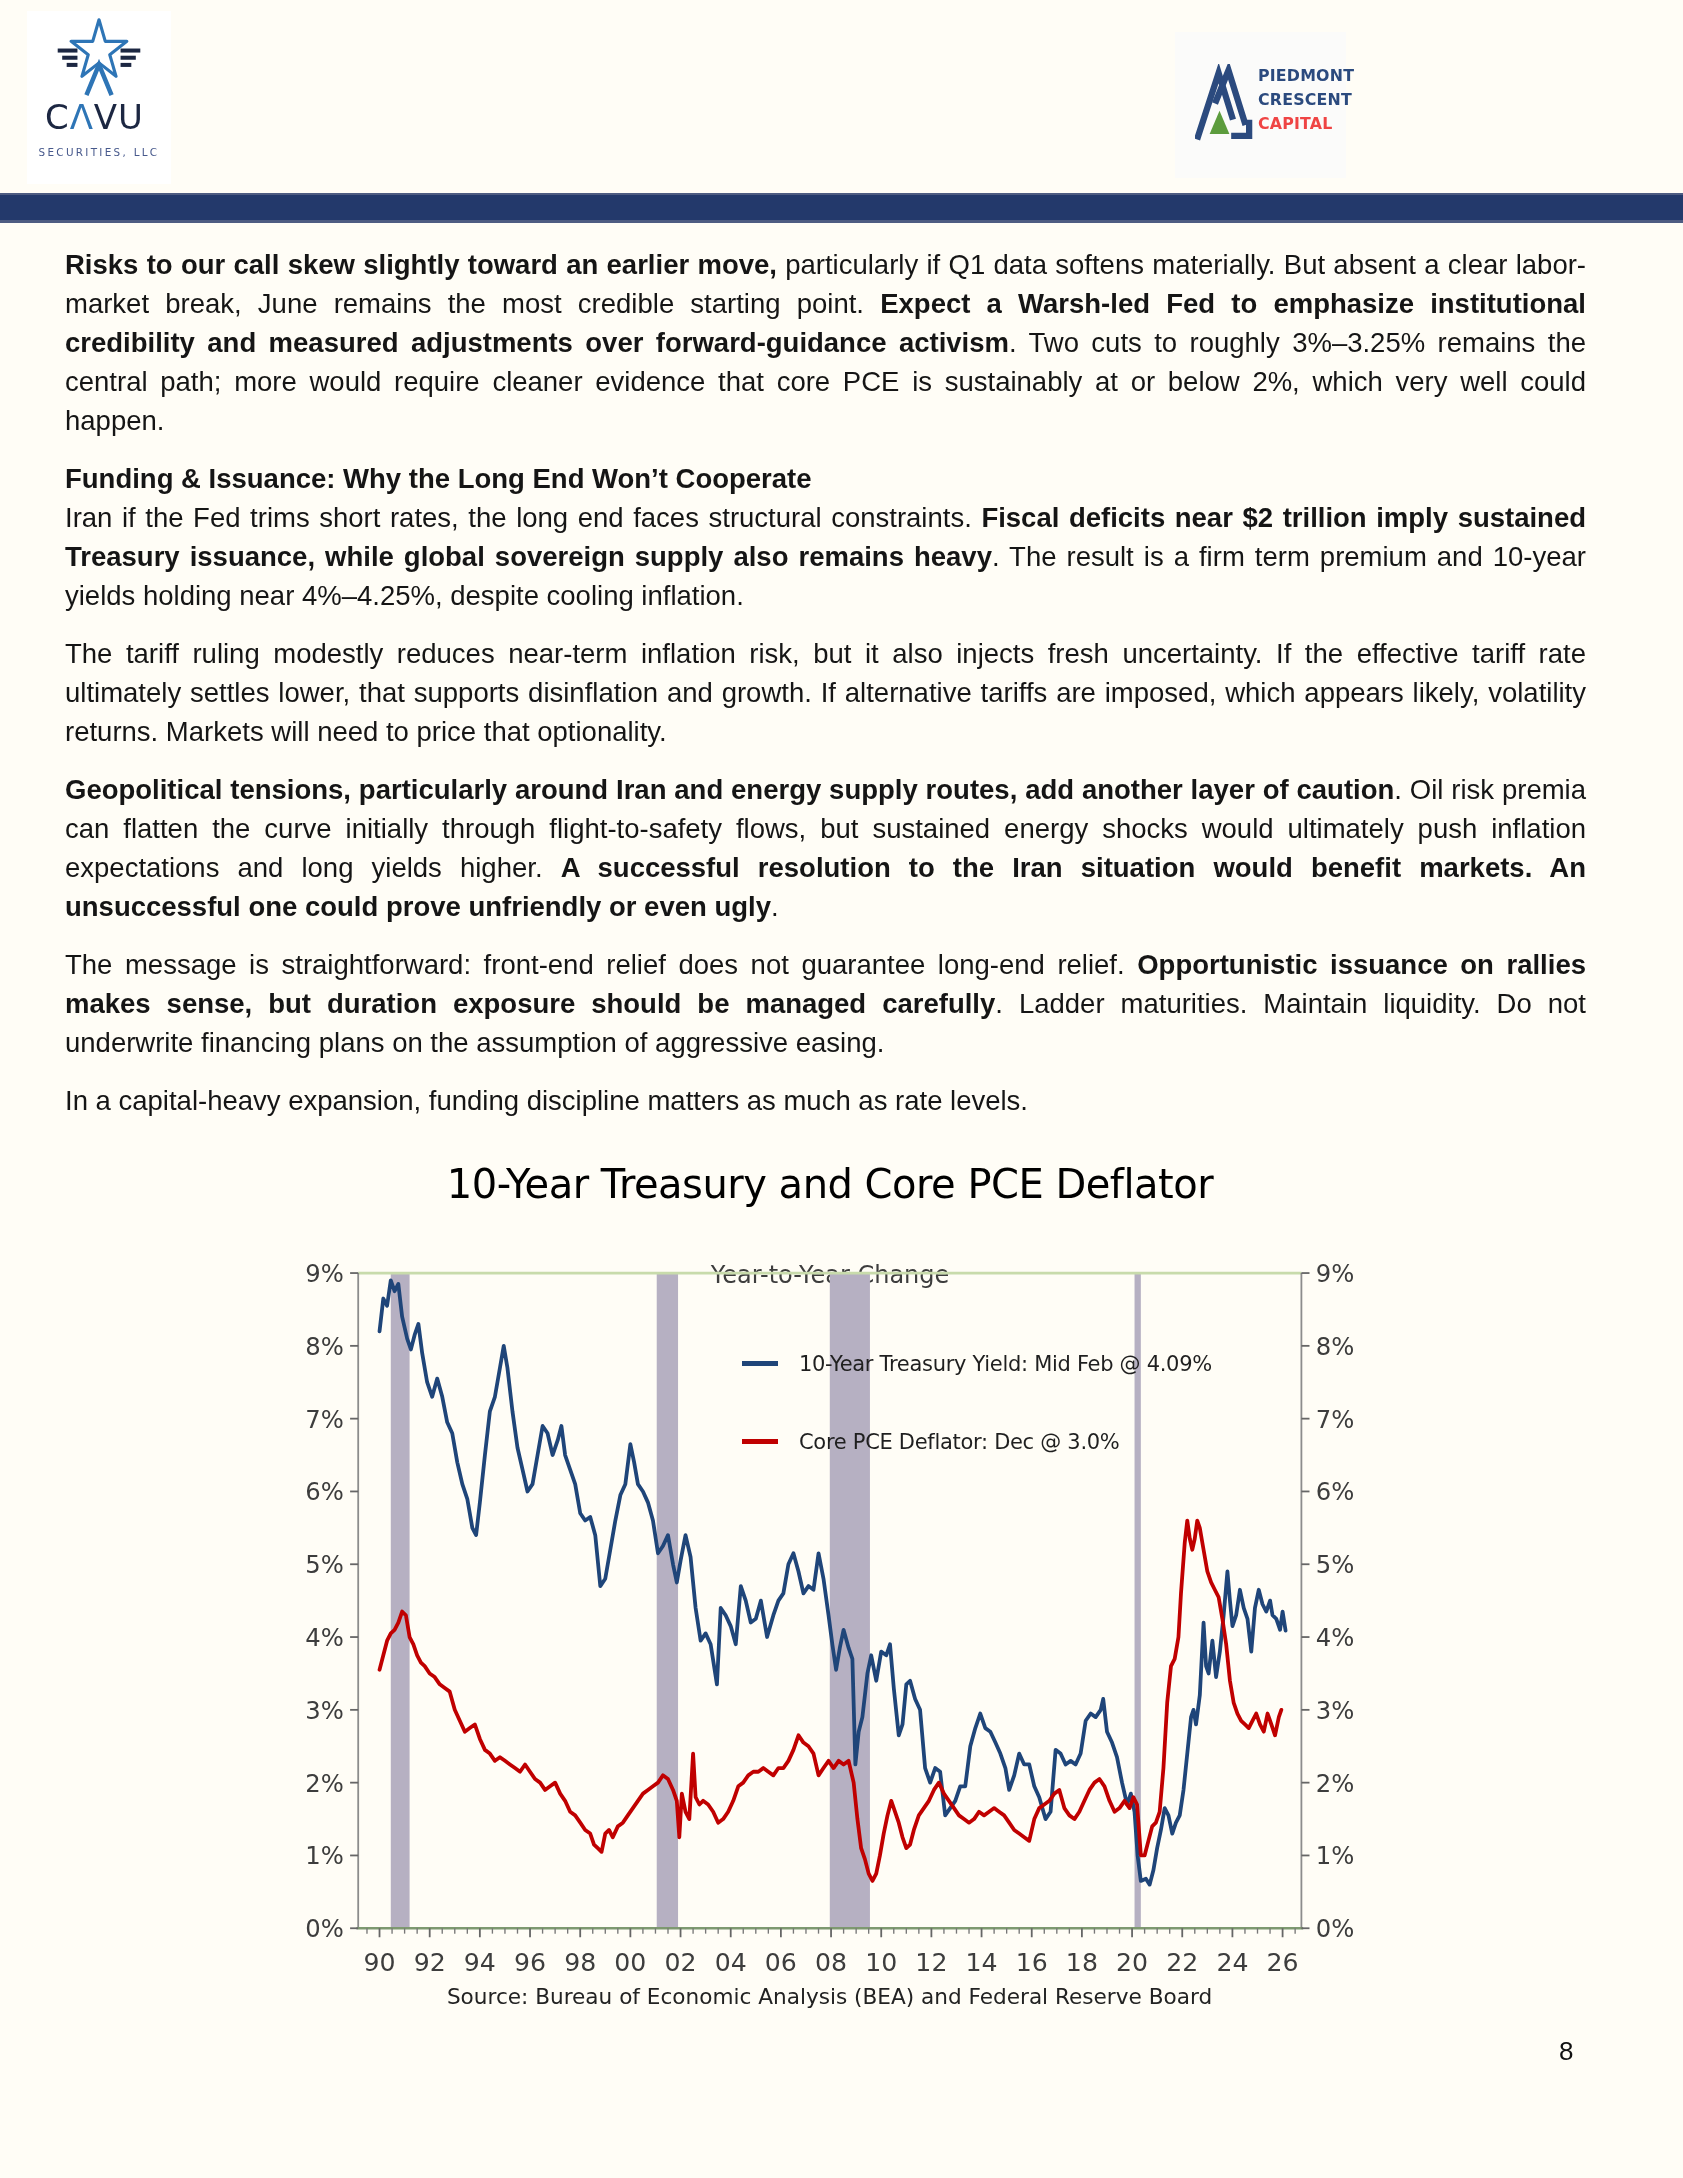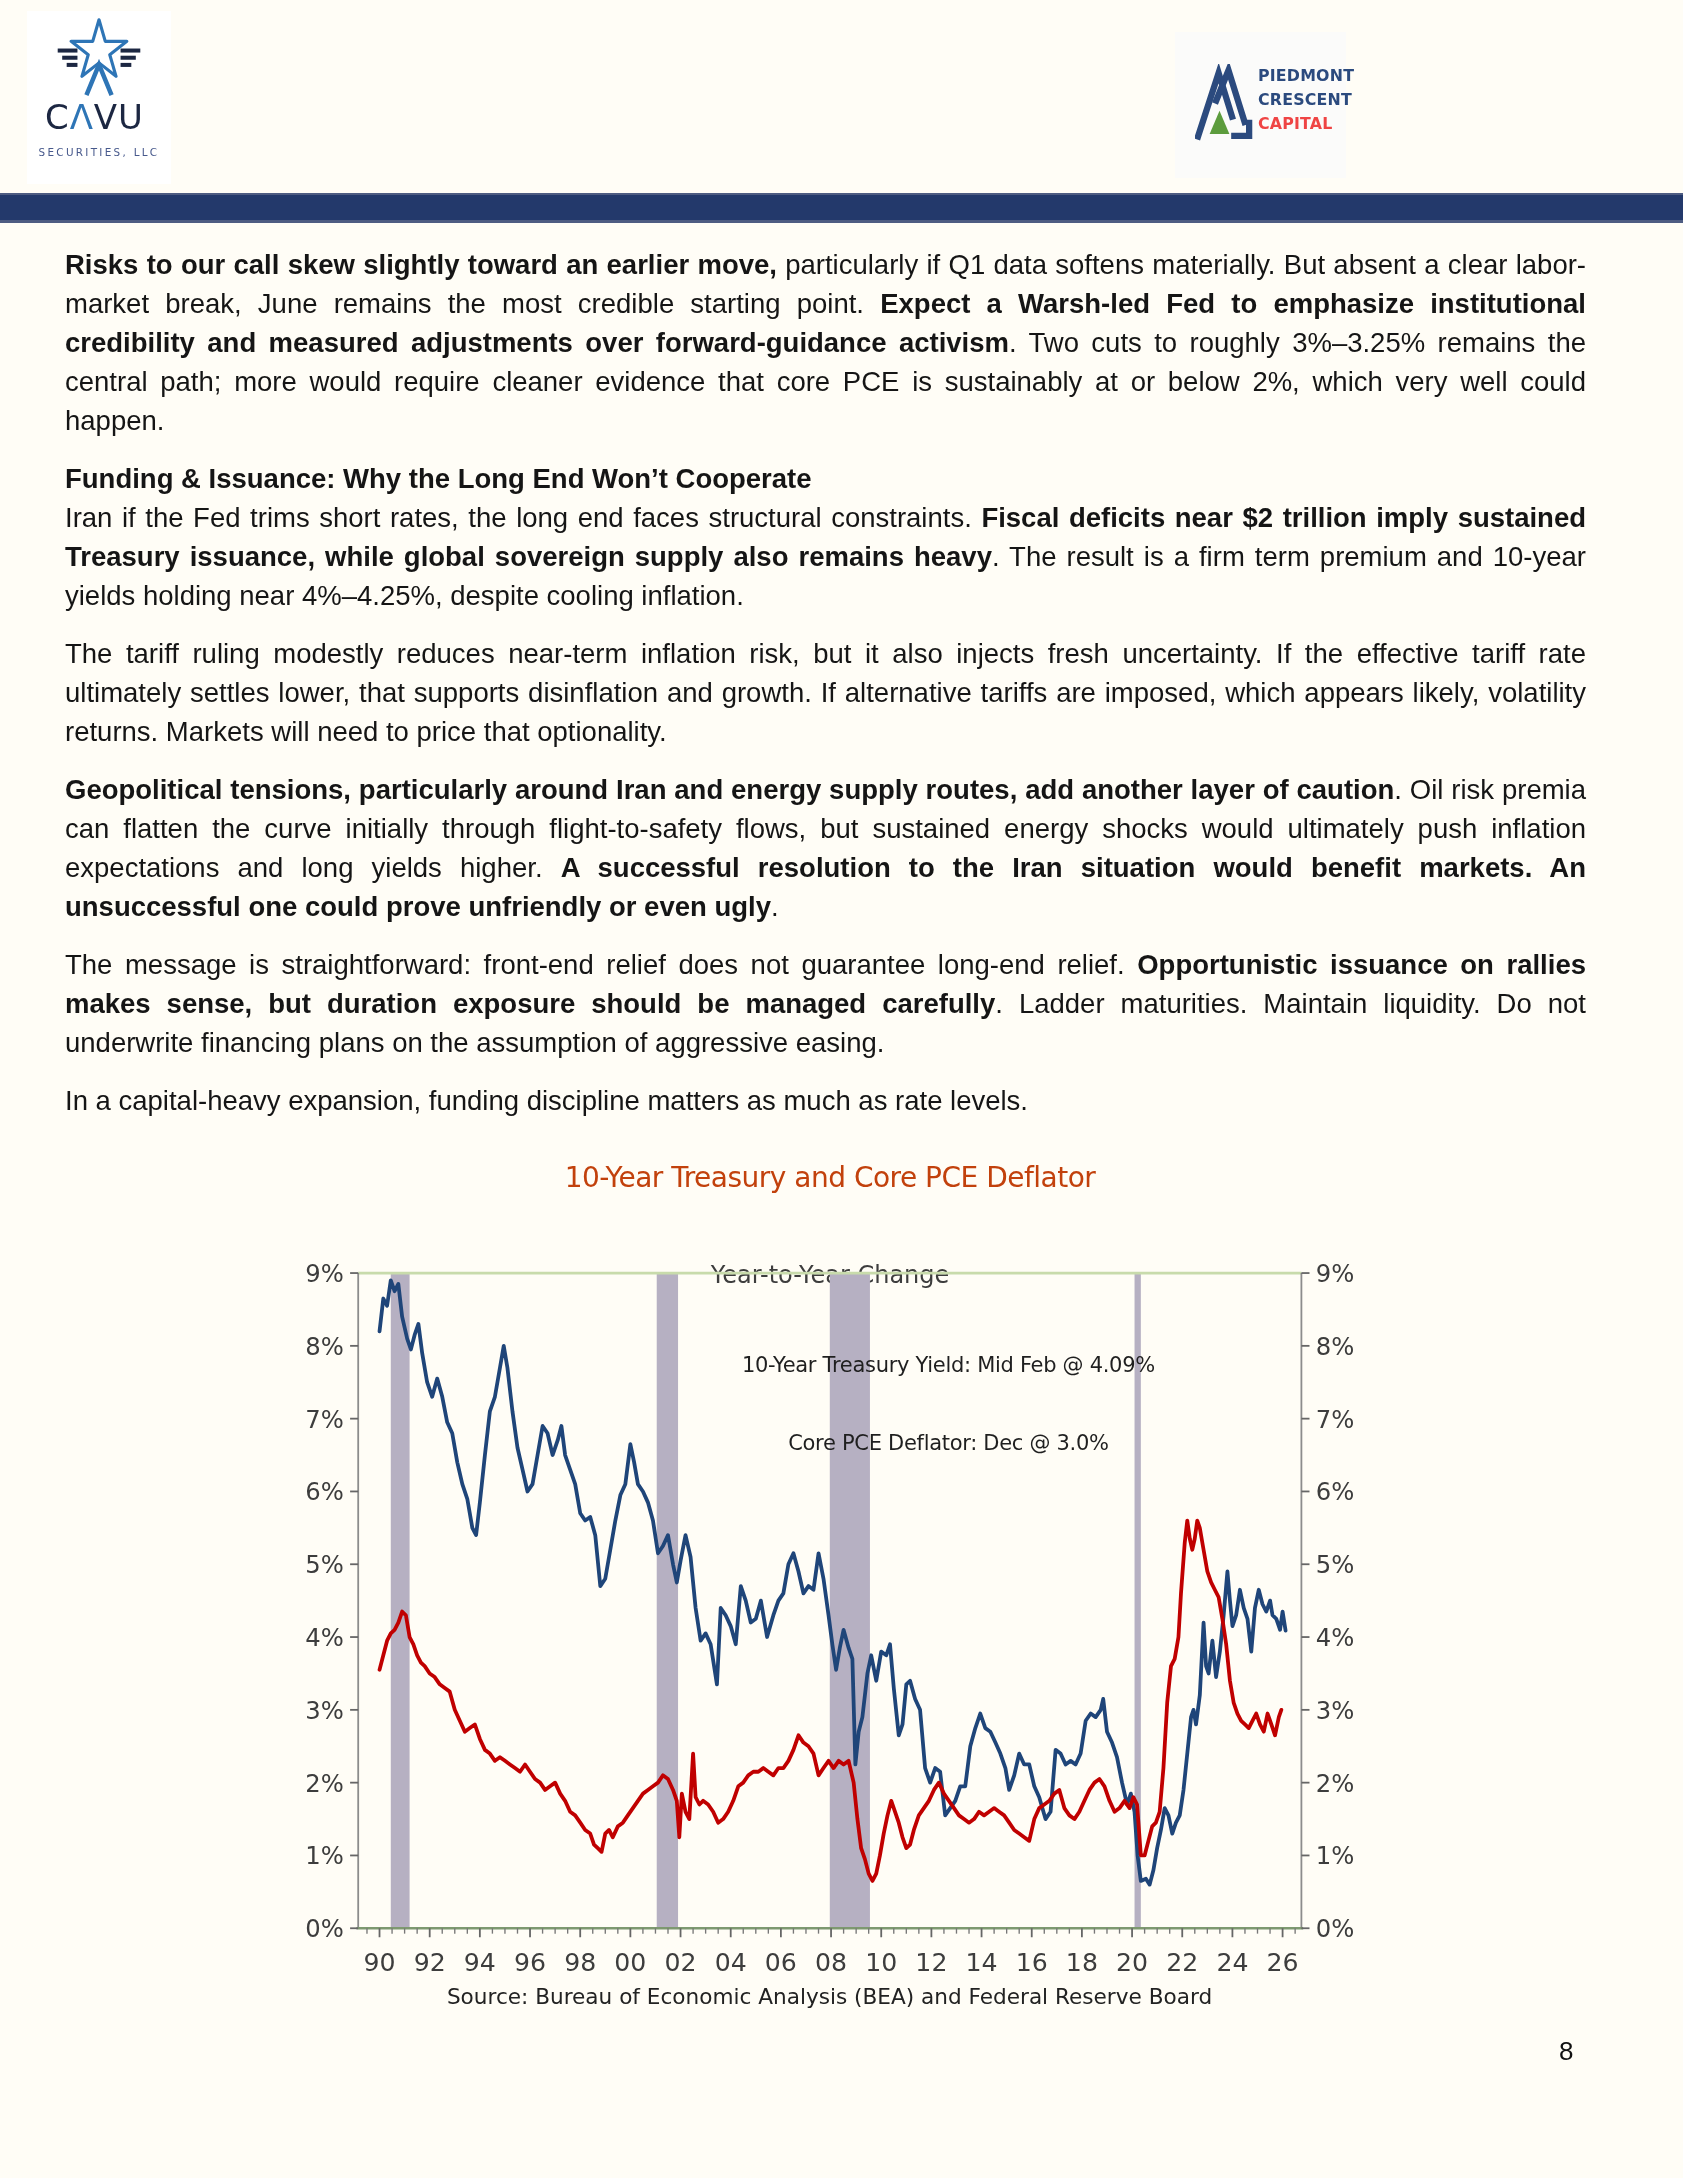--- a/index.html
+++ b/index.html
@@ -26,28 +26,28 @@
   
   .content{position:absolute;left:65px;top:245px;width:1521px;font-size:27.5px;
            line-height:39px;color:#151515;}
   .para{margin:0 0 19px 0;text-align:justify;}
   .para b{font-weight:700;}
   .para.heading{margin:0;text-align:left;font-weight:700;}
 
   
   .chart{position:absolute;left:270px;top:1136px;width:1143px;height:1013px;}
   .chart-title{position:absolute;left:0;top:25px;width:1120px;text-align:center;
-               font-family:"DejaVu Sans",sans-serif;font-size:28px;letter-spacing:-0.5px;color:#c2410c;}
+               font-family:"DejaVu Sans",sans-serif;font-size:40px;letter-spacing:-0.5px;color:#000000;}
   .chart-subtitle{position:absolute;left:0;top:81px;width:1120px;text-align:center;
                   font-family:"DejaVu Sans",sans-serif;font-size:24px;color:#3d3d3d;margin-top:44px;}
   .plot-svg{position:absolute;left:0;top:0;width:1143px;height:1013px;}
   .tick-label{font-family:"DejaVu Sans",sans-serif;font-size:27px;fill:#3d3d3d;}
   .xtick-label{font-family:"DejaVu Sans",sans-serif;font-size:28px;fill:#3d3d3d;}
   .legend{position:absolute;left:472px;top:214px;}
-  .legend-row{display:flex;align-items:center;height:27px;margin-bottom:51px;gap:3px;flex-direction:column;}
+  .legend-row{display:flex;align-items:center;height:27px;margin-bottom:51px;gap:21px;}
   .legend-dash{display:inline-block;width:36px;height:4.5px;}
   .legend-label{font-family:"DejaVu Sans",sans-serif;font-size:21px;letter-spacing:-0.3px;color:#1f1f1f;}
   .source-note{position:absolute;left:88px;top:848px;width:943px;text-align:center;
                font-family:"DejaVu Sans",sans-serif;font-size:21.6px;color:#222;}
 
   .page-number{position:absolute;left:1559px;top:2036px;font-size:26px;color:#111;}
 </style>
 </head>
 <body>
 

